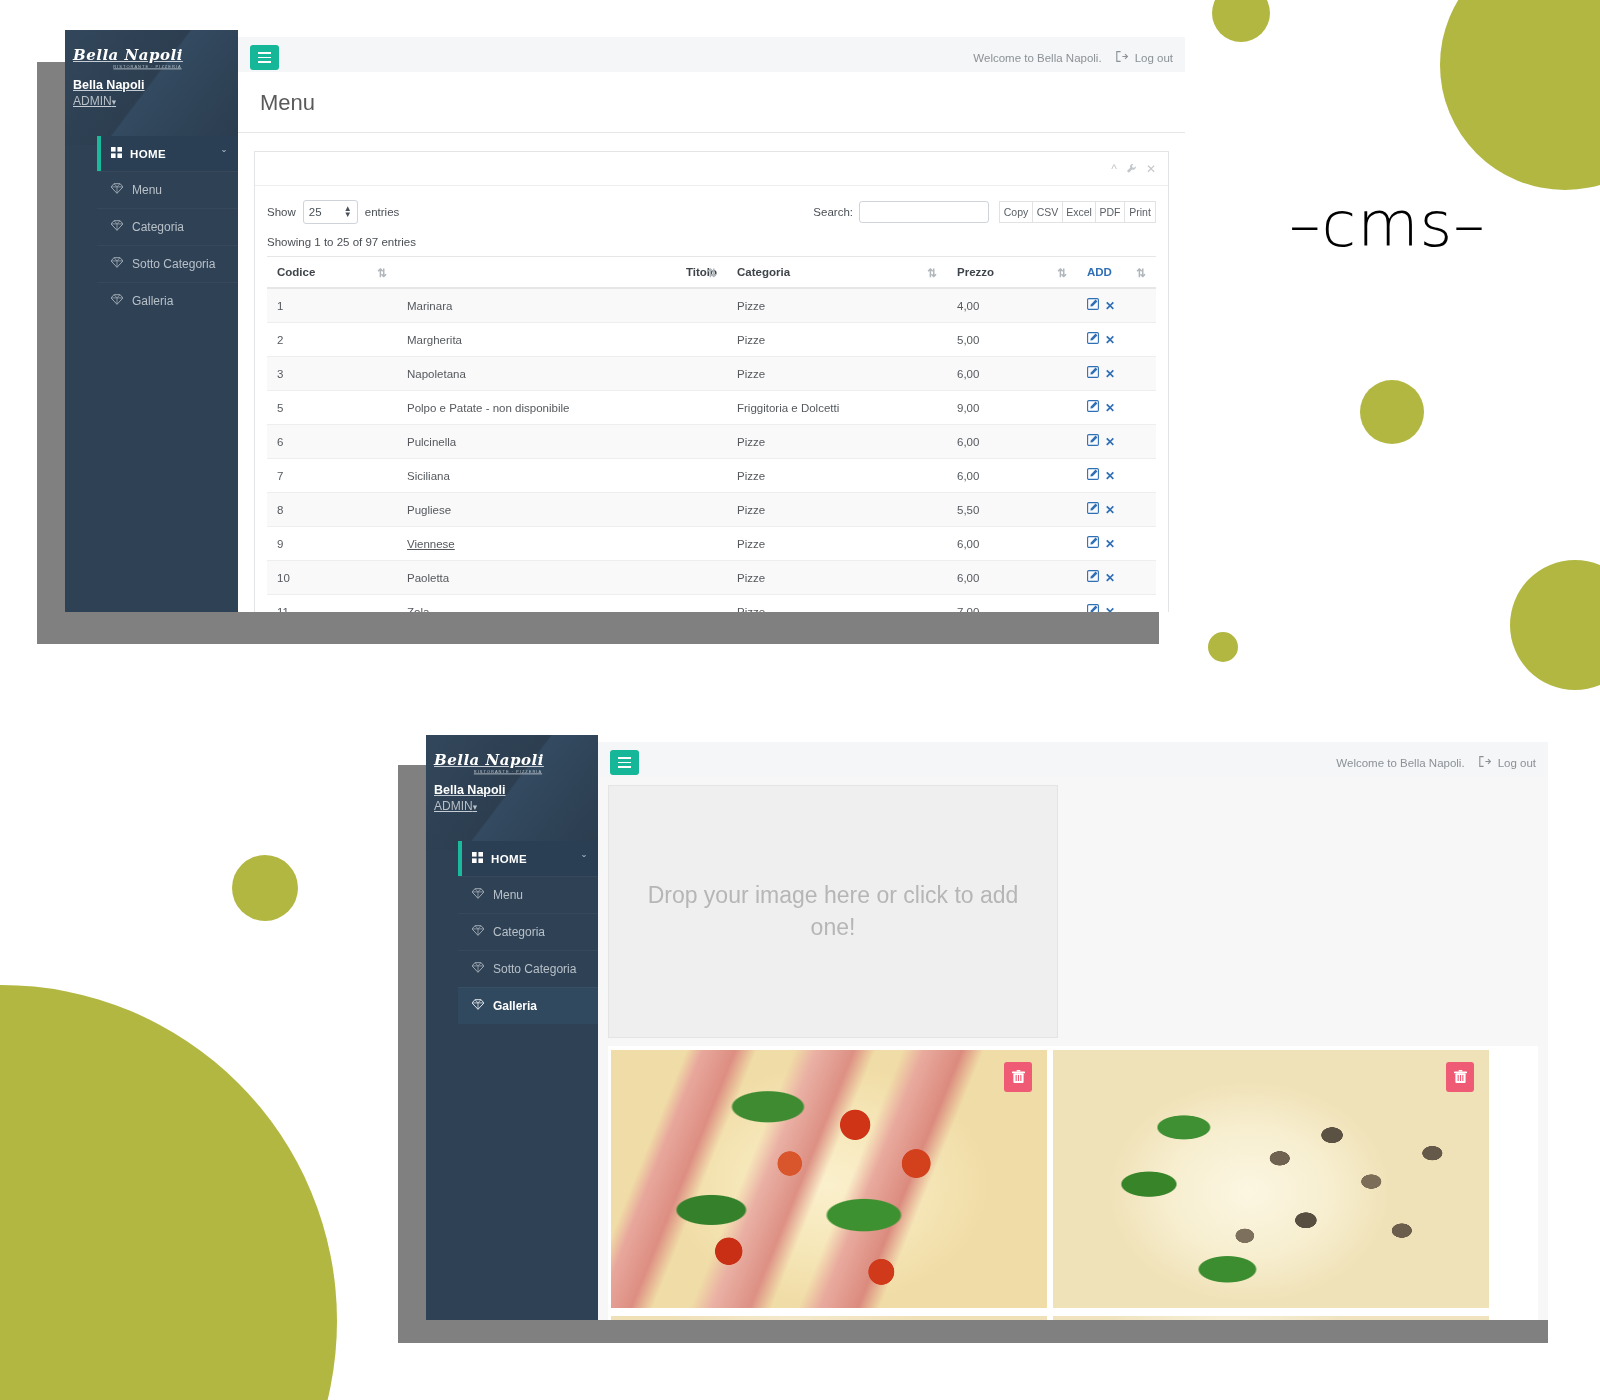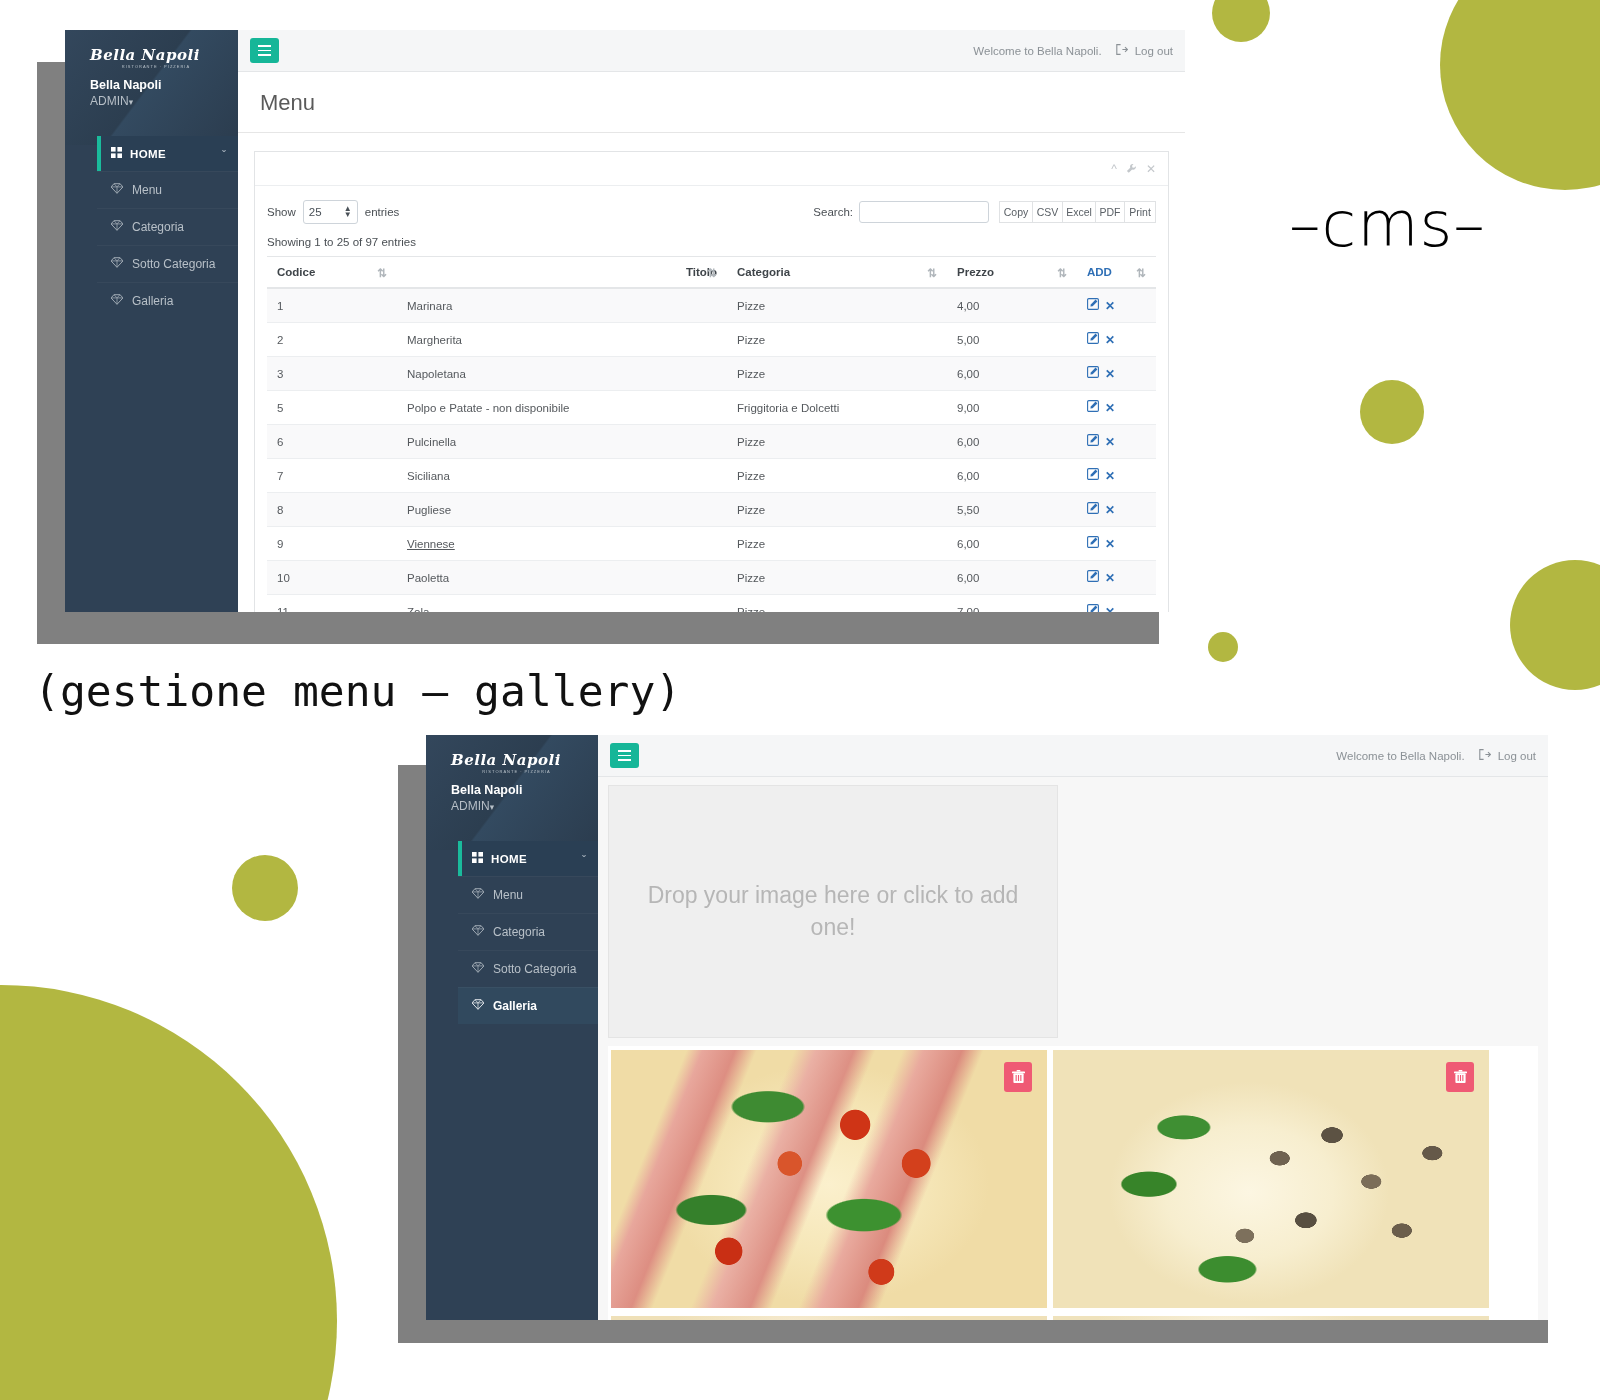--- a/index.html
+++ b/index.html
@@ -22,21 +22,21 @@
   .sidebar {
     position: absolute; left: 0; top: 0; bottom: 0;
     background: #2f4155;
     color: #c5ccd4;
     overflow: hidden;
   }
   .sidebar::before{
     content:""; position:absolute; left:0; top:0; width:100%; height:115px;
     background: linear-gradient(127deg, #33475c 0%, #2c3e50 48%, #334a60 49%, #2b3c4e 100%);
   }
-  .brandbox { position: relative; padding: 18px 16px 10px 25px; }
+  .brandbox { position: relative; padding: 18px 16px 10px 8px; text-decoration: underline; }
   .logo-script {
     font-family: "DejaVu Serif", serif;
     font-style: italic; font-weight: bold;
     color: #ffffff; letter-spacing: .5px;
     line-height: 1;
   }
   .logo-sub {
     font-family: "Liberation Sans", sans-serif;
     color: #b9c2ca; letter-spacing: 1px; text-align: center;
     transform: scaleY(.8);
@@ -56,21 +56,21 @@
   .nav-head .chev { margin-left: auto; color: #9aa6b2; }
   .nav-item {
     display: flex; align-items: center; color: #b8c0c8;
     border-top: 1px solid rgba(255,255,255,.04);
   }
   .nav-item.active { background: #31495e; color: #ffffff; font-weight: bold; }
   .gem { display:inline-block; color:#9fa9b3; }
 
   
   .topbar {
-    position: absolute; left: 0; right: 0; top: 0;
+    position: absolute; left: 0; right: 0; top: 7px;
     background: #f5f6f7; border-bottom: 1px solid #e4e6e8;
     display: flex; align-items: center;
   }
   .burger {
     background: #16b698; color: #fff; border: 0; border-radius: 3px;
     display: flex; align-items: center; justify-content: center;
     cursor: pointer;
   }
   .burger .bl { background:#fff; display:block; }
   .topright { margin-left: auto; display: flex; align-items: center; color: #8b9196; }
@@ -418,21 +418,20 @@
                 </tr>
               </tbody>
           </table>
         </div>
       </div>
     </div>
   </div>
 
   <div class="cms-word" style="left:1289px; top:188px; font-size:63px;">–cms–</div>
 
-  <div class="caption-mono" style="left:34px; top:666px; font-size:43px;">(gestione menu – gallery)</div>
 
   <div class="frame" style="left:398px; top:765px; width:1150px; height:578px;"></div>
 
   <div class="winshell" style="left:426px; top:735px; width:1122px; height:585px;">
 
     <div class="sidebar" style="width:172px; font-size:12px;">
       <div class="brandbox">
         <div class="logo-script" style="font-size:15px;">Bella Napoli</div>
         <div class="logo-sub" style="font-size:4px; margin-top:1px;">RISTORANTE · PIZZERIA</div>
         <div style="margin-top:9px;">

